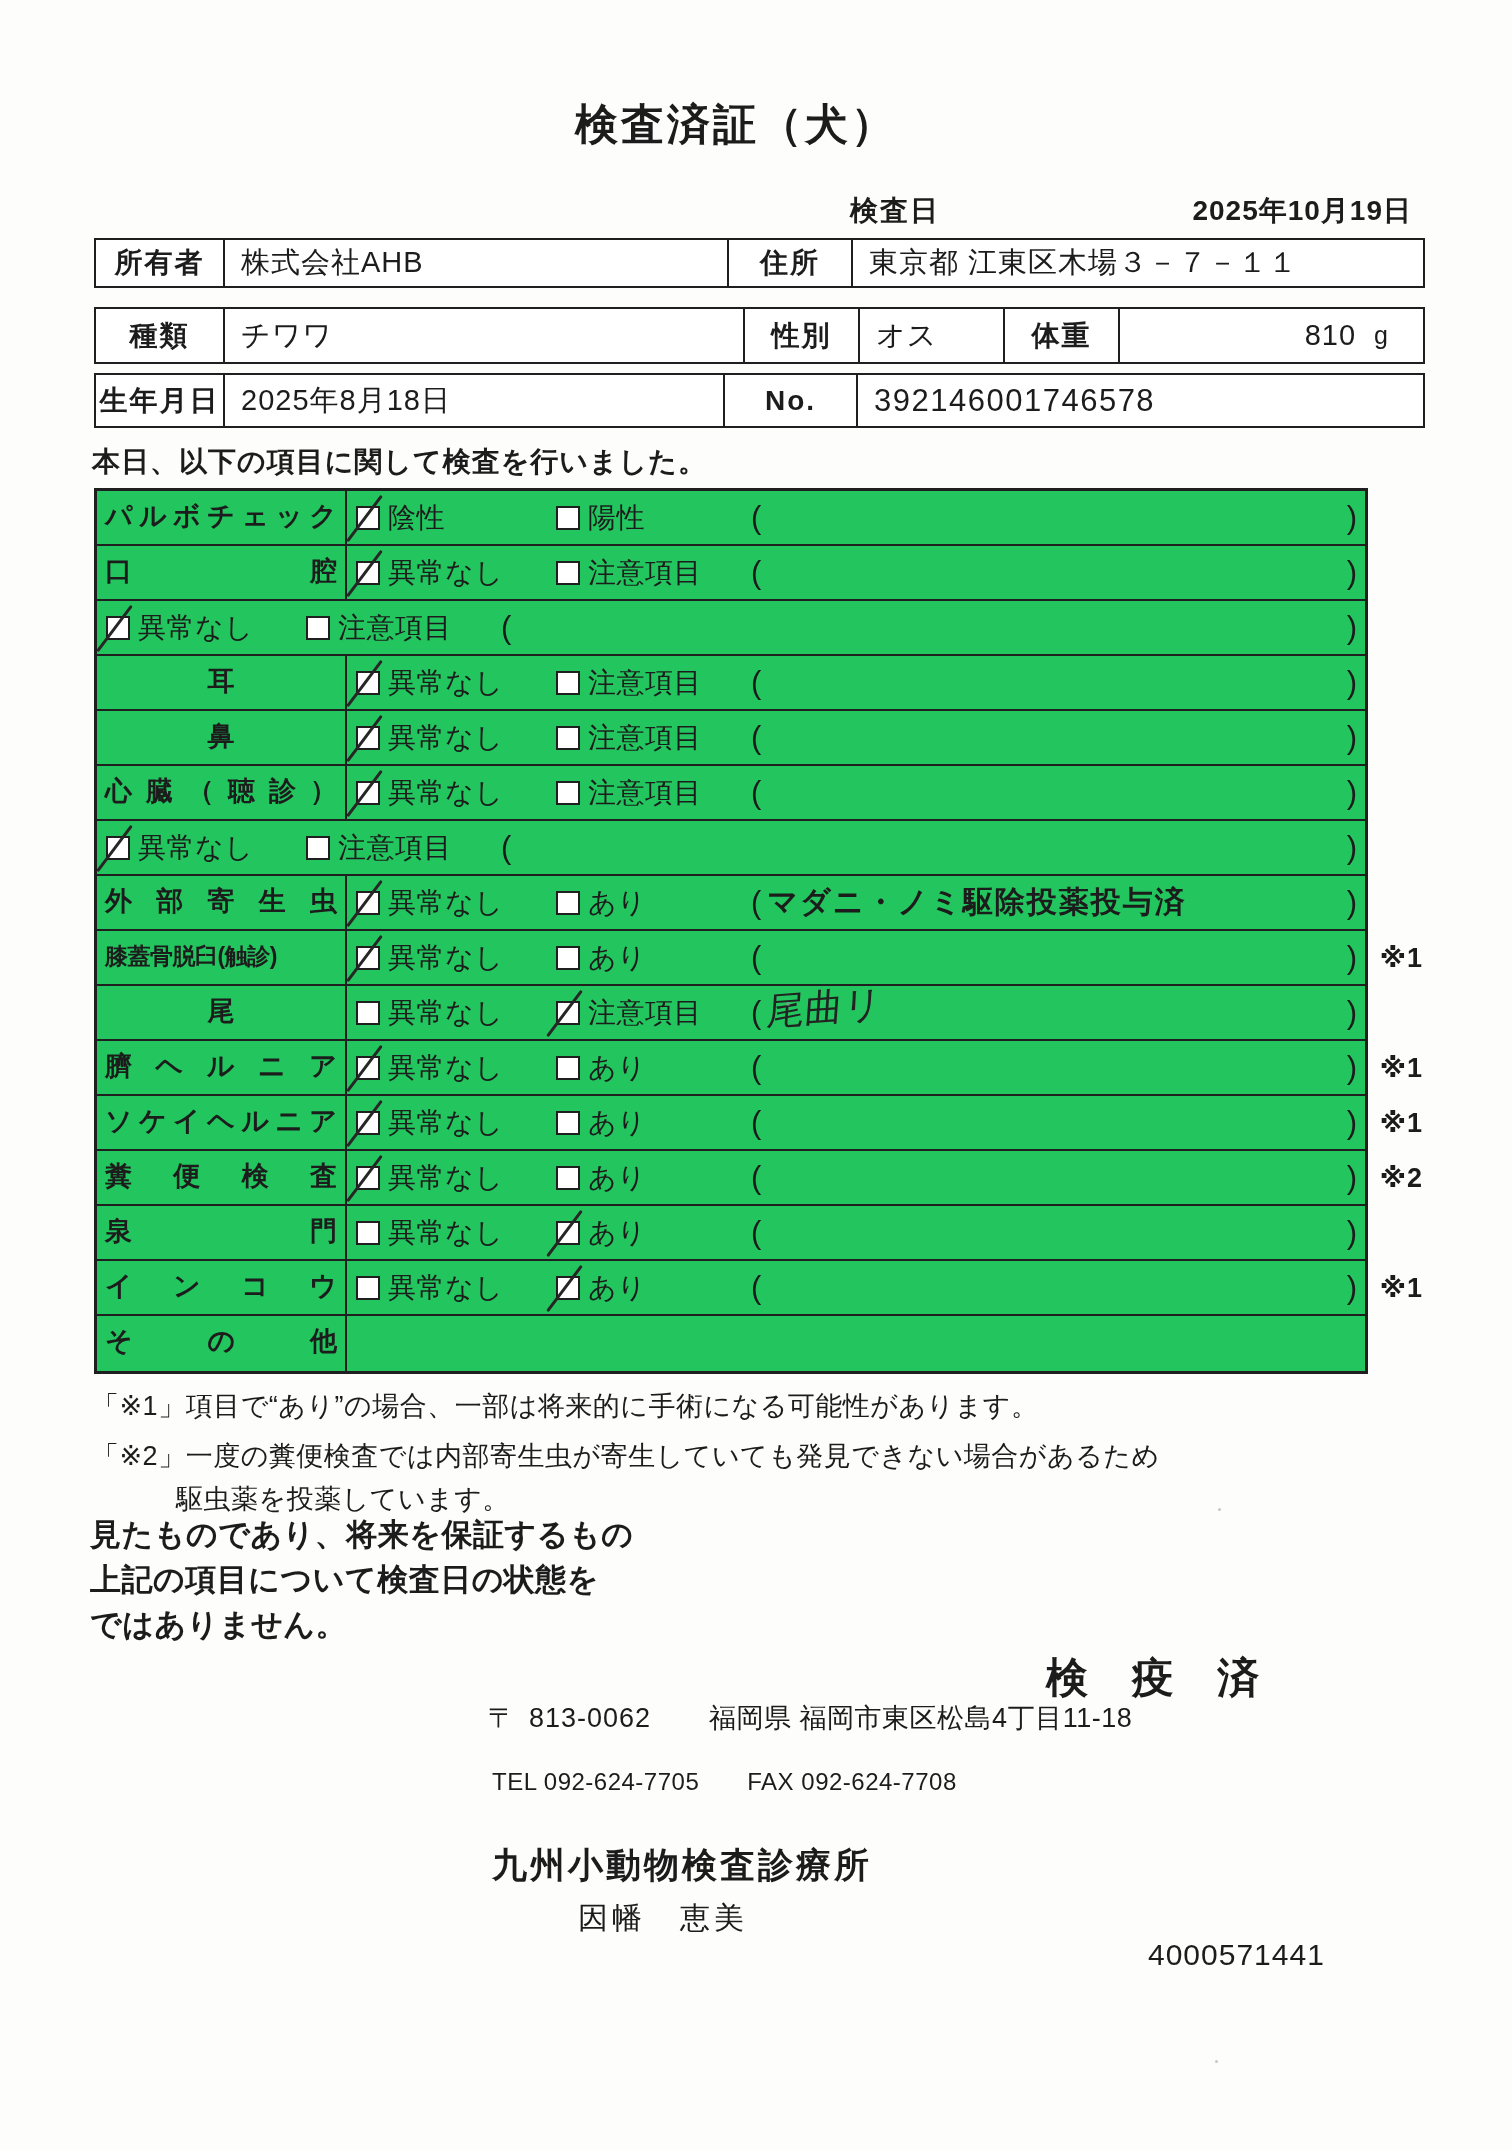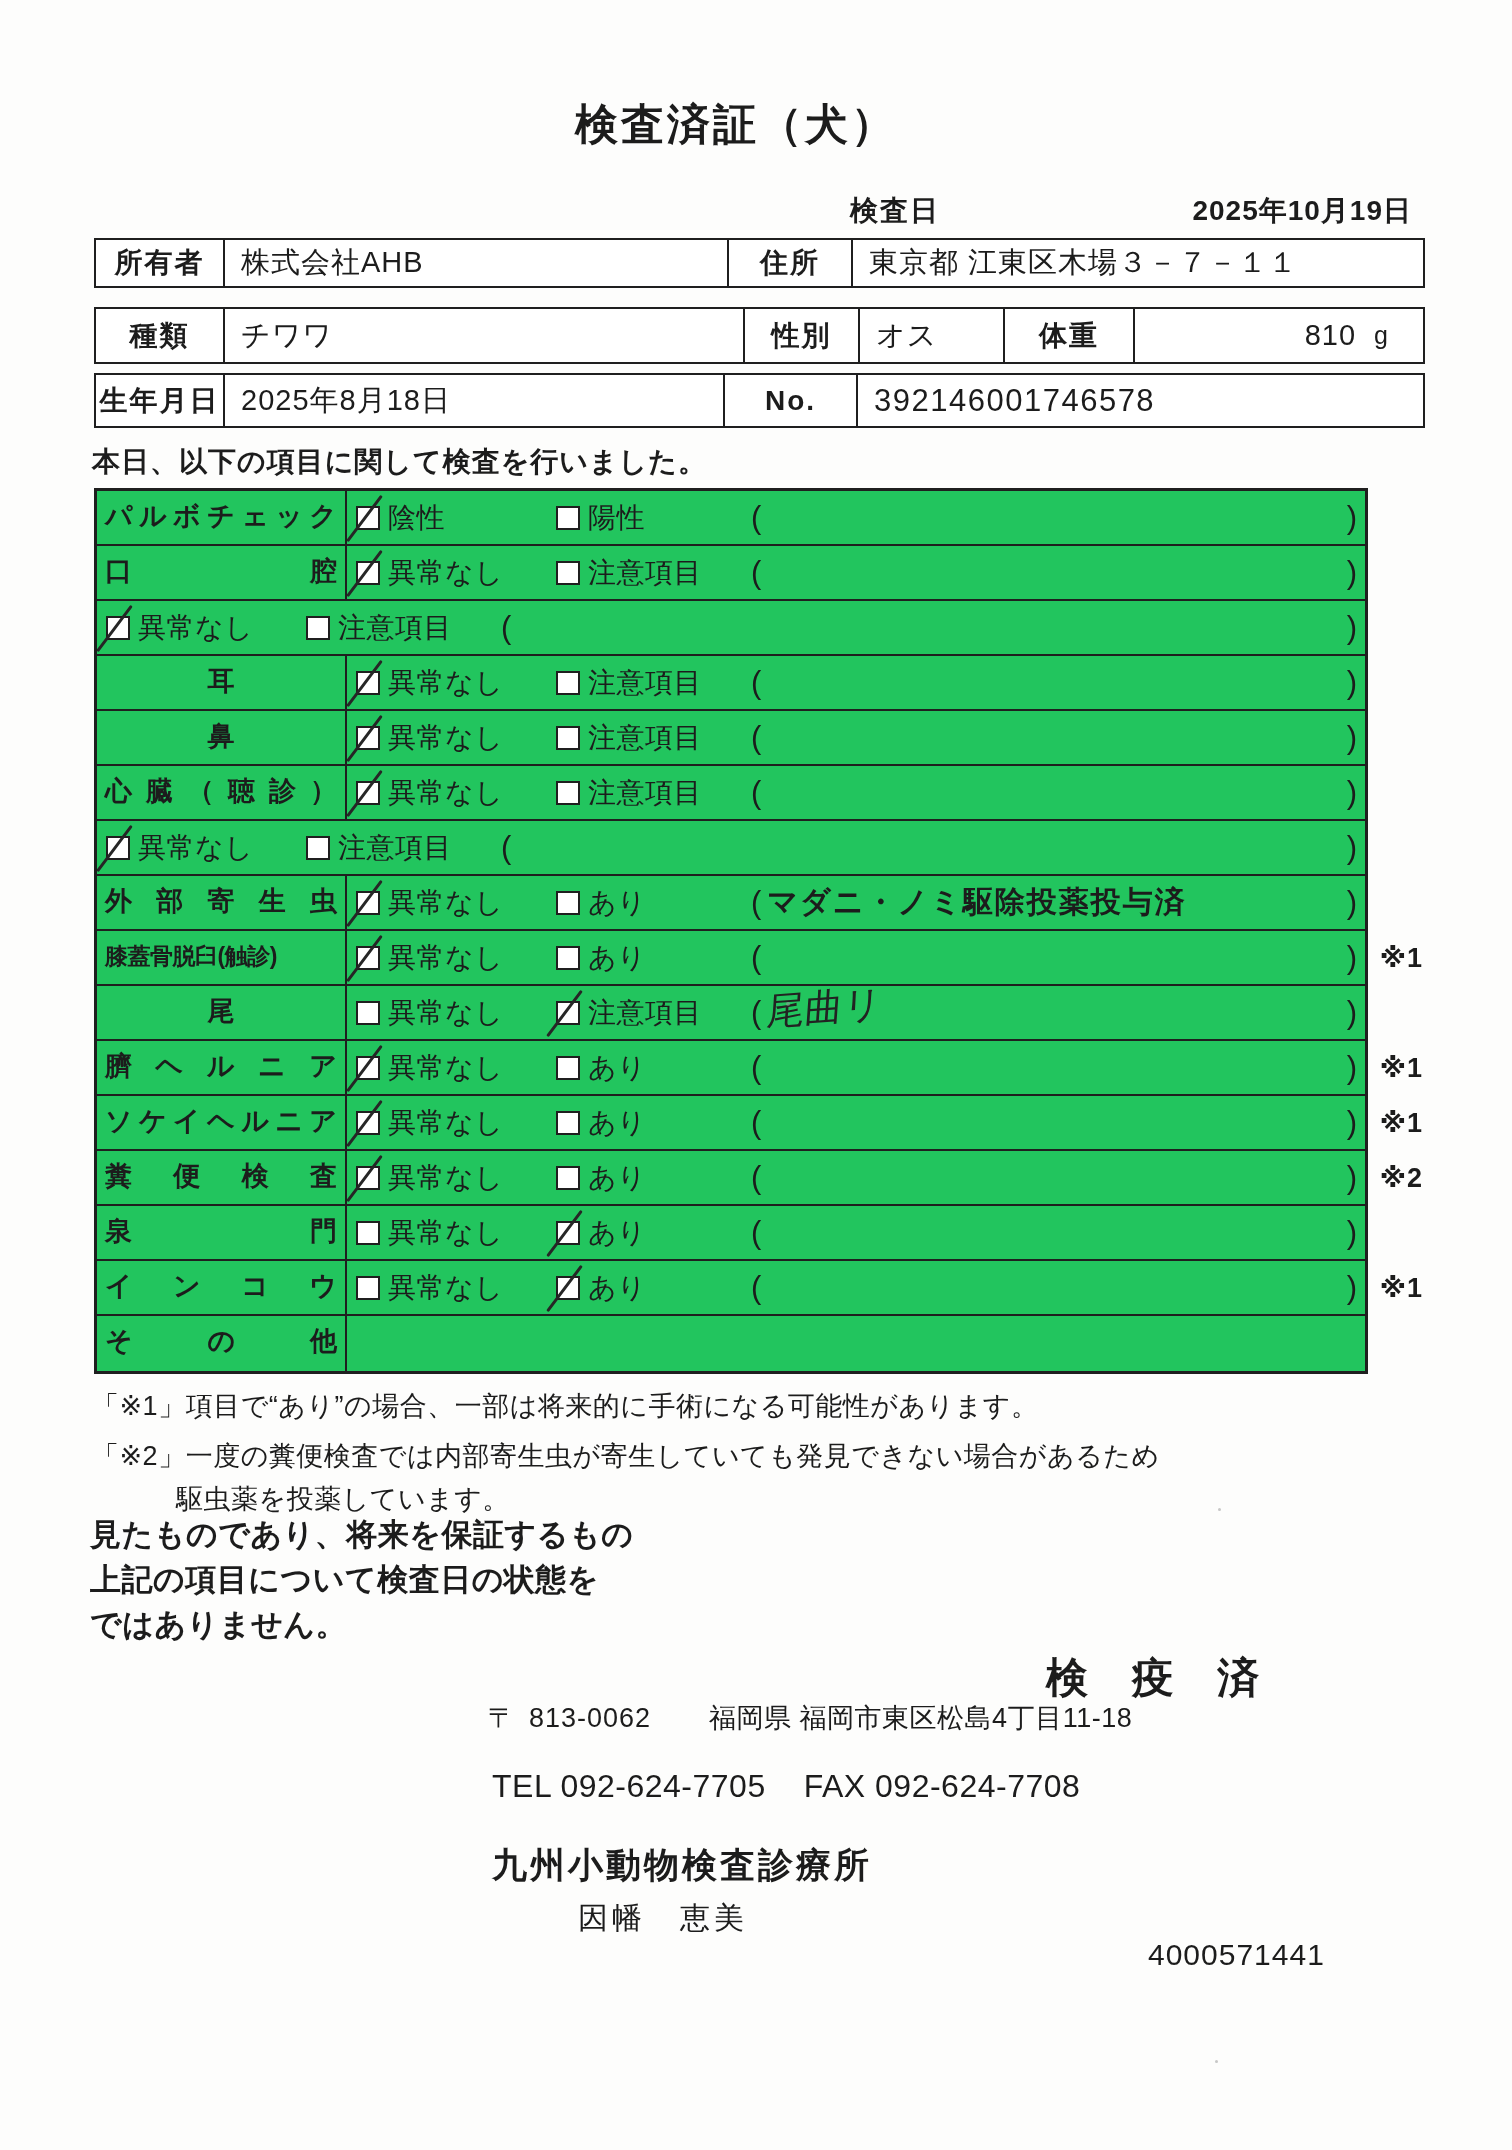--- a/index.html
+++ b/index.html
@@ -28,21 +28,21 @@
   .ic.val{padding-left:16px;font-size:29px;font-weight:500;letter-spacing:1px;}
   .t1{top:238px;height:50px;}
   .t2{top:307px;height:57px;}
   .t3{top:373px;height:55px;}
   .w-label{width:129px;}
   .t1 .w-owner{width:504px;}
   .t1 .w-addrlab{width:124px;}
   .t2 .w-species{width:520px;}
   .t2 .w-sexlab{width:115px;}
   .t2 .w-sex{width:145px;}
-  .t2 .w-wlab{width:130px;}
+  .t2 .w-wlab{width:115px;}
   .t2 .w-weight{justify-content:flex-end;padding-right:34px;}
   .weight-unit{font-size:25px;margin-left:18px;font-weight:500;}
   .t3 .w-bdate{width:500px;}
   .t3 .w-nolab{width:133px;}
   .t3 .num{font-size:31px;letter-spacing:1.5px;}
   
   .intro{position:absolute;top:443px;left:92px;font-size:28px;font-weight:600;letter-spacing:1px;}
   
   .checklist{
     position:absolute;top:488px;left:94px;width:1274px;
@@ -86,21 +86,21 @@
   .fn2{top:1438px;}
   .fn3{top:1481px;left:176px;}
   
   .statement{position:absolute;top:1512px;left:90px;width:620px;font-size:31px;font-weight:700;line-height:45px;letter-spacing:0.5px;}
   .stamp{position:absolute;top:1650px;left:1046px;font-size:42px;font-weight:600;letter-spacing:16px;}
   
   .addr-row{position:absolute;top:1700px;left:488px;display:flex;align-items:baseline;font-size:27px;font-weight:500;}
   .postal-mark{margin-right:14px;}
   .postal-code{letter-spacing:1px;margin-right:58px;}
   .addr-text{letter-spacing:0.5px;}
-  .tel-row{position:absolute;top:1768px;left:492px;display:flex;gap:38px;font-size:32px;font-weight:500;letter-spacing:0.5px;}
+  .tel-row{position:absolute;top:1768px;left:492px;display:flex;gap:48px;font-size:24px;font-weight:500;letter-spacing:0.5px;}
   .clinic-name{position:absolute;top:1842px;left:492px;font-size:35px;font-weight:600;letter-spacing:3px;}
   .vet-name{position:absolute;top:1898px;left:578px;font-size:30px;font-weight:500;letter-spacing:4px;}
   .serial{position:absolute;top:1938px;left:1148px;font-size:30px;font-weight:500;letter-spacing:1px;}
   
   .speck{position:absolute;border-radius:50%;background:#9a9a9a;opacity:0.55;}
 </style>
 </head>
 <body>
 
 <div class="page">

